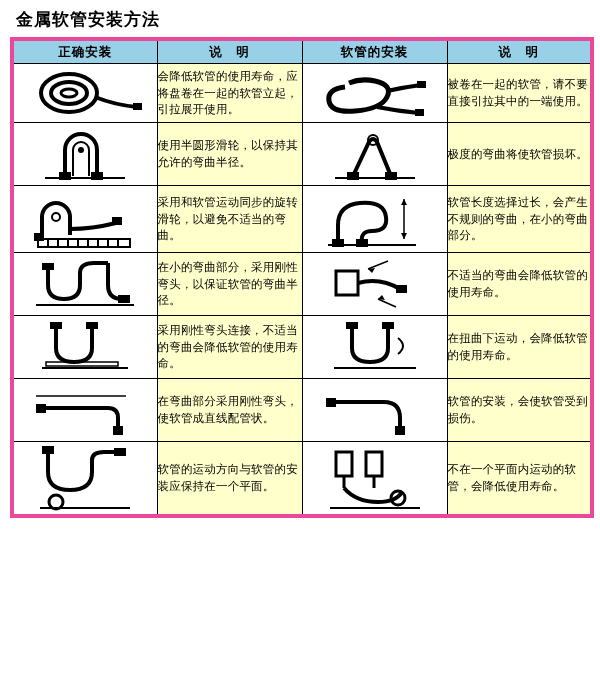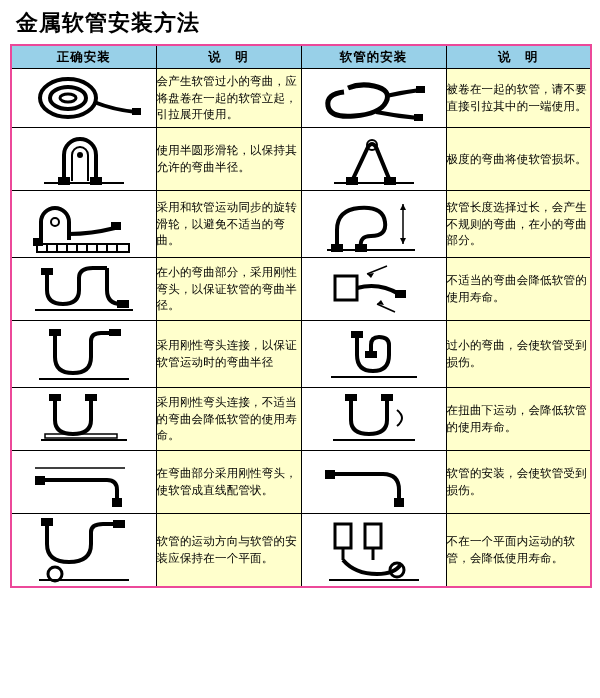--- a/index.html
+++ b/index.html
@@ -15,31 +15,31 @@
     overflow: hidden;
   }
   .page {
     position: relative;
     width: 600px;
     height: 698px;
     box-sizing: border-box;
     padding: 6px 10px 0 10px;
   }
   .doc-title {
-    font-size: 22px;
+    font-size: 17px;
     font-weight: bold;
     letter-spacing: 1px;
     margin: 2px 0 6px 6px;
     color: #000;
   }
   table.matrix {
     border-collapse: collapse;
     width: 580px;
     table-layout: fixed;
-    border: 2px solid #ec4899;
+    border: 4px solid #ec4899;
   }
   table.matrix td, table.matrix th {
     border: 1px solid #000;
     padding: 0;
     vertical-align: middle;
   }
   thead th {
     background: #98d0e8;
     height: 22px;
     font-size: 12.5px;
@@ -101,21 +101,21 @@
       <tr class="row-1">
         <td class="cell-img">
           <svg width="120" height="52" viewBox="0 0 120 52">
             <ellipse cx="44" cy="26" rx="28" ry="19" fill="none" stroke="#000" stroke-width="4"></ellipse>
             <ellipse cx="44" cy="26" rx="18" ry="11" fill="none" stroke="#000" stroke-width="4"></ellipse>
             <ellipse cx="44" cy="26" rx="8" ry="4" fill="none" stroke="#000" stroke-width="3"></ellipse>
             <path d="M70 30 Q90 38 112 40" fill="none" stroke="#000" stroke-width="4"></path>
             <rect x="108" y="36" width="9" height="7" fill="#000"></rect>
           </svg>
         </td>
-        <td class="cell-txt">会产生软管过小的弯曲，应将盘卷在一起的软管立起，引拉展开使用。</td>
+        <td class="cell-txt">会降低软管的使用寿命，应将盘卷在一起的软管立起，引拉展开使用。</td>
         <td class="cell-img">
           <svg width="120" height="52" viewBox="0 0 120 52">
             <path d="M30 20 Q12 22 14 34 Q16 46 40 44 Q66 42 72 30 Q78 18 60 14 Q46 11 34 16" fill="none" stroke="#000" stroke-width="5"></path>
             <path d="M72 24 Q90 20 106 18" fill="none" stroke="#000" stroke-width="4"></path>
             <rect x="102" y="14" width="9" height="7" fill="#000"></rect>
             <path d="M62 40 Q82 44 104 46" fill="none" stroke="#000" stroke-width="4"></path>
             <rect x="100" y="42" width="9" height="7" fill="#000"></rect>
           </svg>
         </td>
         <td class="cell-txt">被卷在一起的软管，请不要直接引拉其中的一端使用。</td>
@@ -197,40 +197,20 @@
             <rect x="84" y="30" width="11" height="8" fill="#000"></rect>
             <line x1="56" y1="14" x2="76" y2="6" stroke="#000" stroke-width="1.5"></line>
             <line x1="66" y1="44" x2="84" y2="52" stroke="#000" stroke-width="1.5"></line>
             <path d="M56 14 l7 -1 l-3 5 z" fill="#000"></path>
             <path d="M66 44 l7 1 l-3 -5 z" fill="#000"></path>
           </svg>
         </td>
         <td class="cell-txt">不适当的弯曲会降低软管的使用寿命。</td>
       </tr>
 
-      <tr class="row-5">
-        <td class="cell-img">
-          <svg width="126" height="62" viewBox="0 0 126 62">
-            <path d="M34 10 L34 34 Q34 50 52 50 Q70 50 70 34 L70 18 Q70 10 80 10 L92 10" fill="none" stroke="#000" stroke-width="4"></path>
-            <rect x="28" y="6" width="12" height="7" fill="#000"></rect>
-            <rect x="88" y="6" width="12" height="7" fill="#000"></rect>
-            <line x1="18" y1="56" x2="108" y2="56" stroke="#000" stroke-width="2"></line>
-          </svg>
-        </td>
-        <td class="cell-txt">采用刚性弯头连接，以保证软管运动时的弯曲半径</td>
-        <td class="cell-img">
-          <svg width="126" height="62" viewBox="0 0 126 62">
-            <path d="M46 12 L46 32 Q46 48 62 48 Q78 48 78 32 L78 22 Q78 14 68 14 Q60 14 60 22 L60 30" fill="none" stroke="#000" stroke-width="4"></path>
-            <rect x="40" y="8" width="12" height="7" fill="#000"></rect>
-            <rect x="54" y="28" width="12" height="7" fill="#000"></rect>
-            <line x1="20" y1="54" x2="106" y2="54" stroke="#000" stroke-width="2"></line>
-          </svg>
-        </td>
-        <td class="cell-txt">过小的弯曲，会使软管受到损伤。</td>
-      </tr>
 
       <tr class="row-6">
         <td class="cell-img">
           <svg width="126" height="58" viewBox="0 0 126 58">
             <path d="M34 8 L34 30 Q34 44 52 44 Q70 44 70 30 L70 8" fill="none" stroke="#000" stroke-width="4"></path>
             <rect x="28" y="4" width="12" height="7" fill="#000"></rect>
             <rect x="64" y="4" width="12" height="7" fill="#000"></rect>
             <line x1="20" y1="50" x2="106" y2="50" stroke="#000" stroke-width="2"></line>
             <rect x="24" y="44" width="72" height="4" fill="none" stroke="#000" stroke-width="1.5"></rect>
           </svg>

